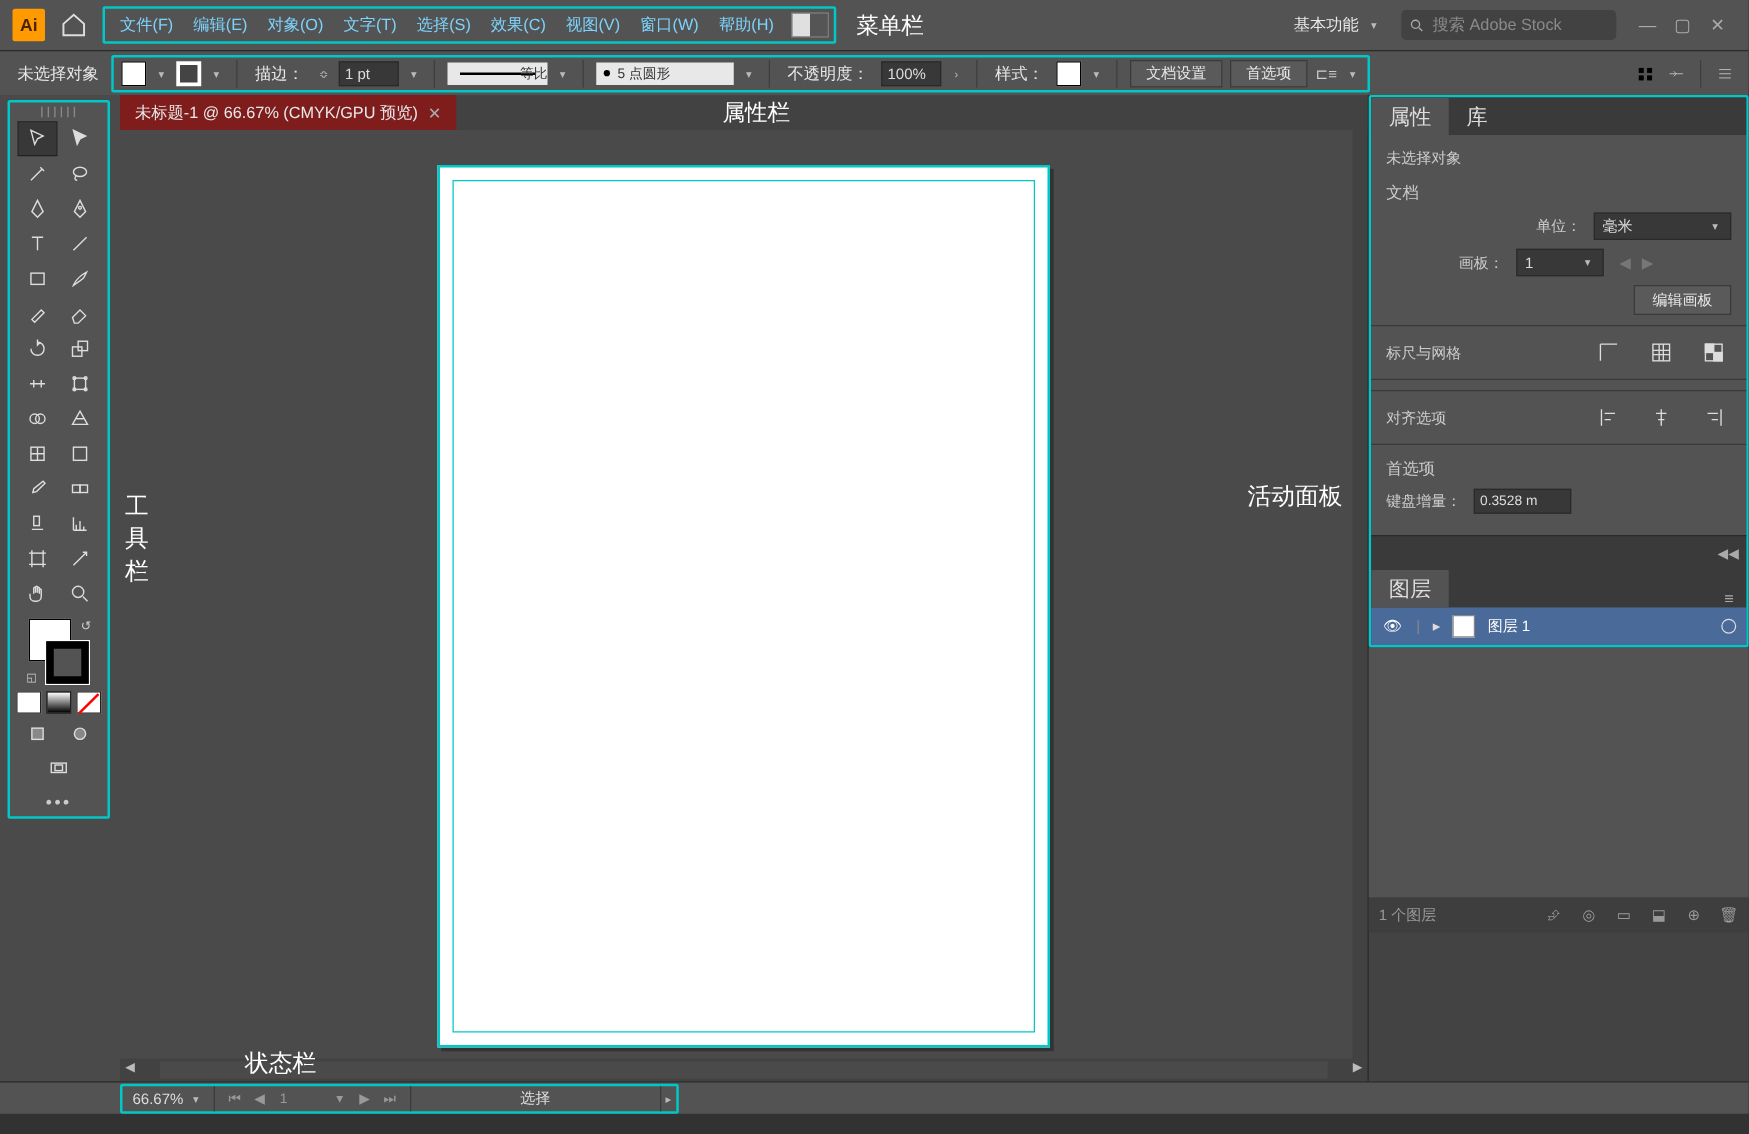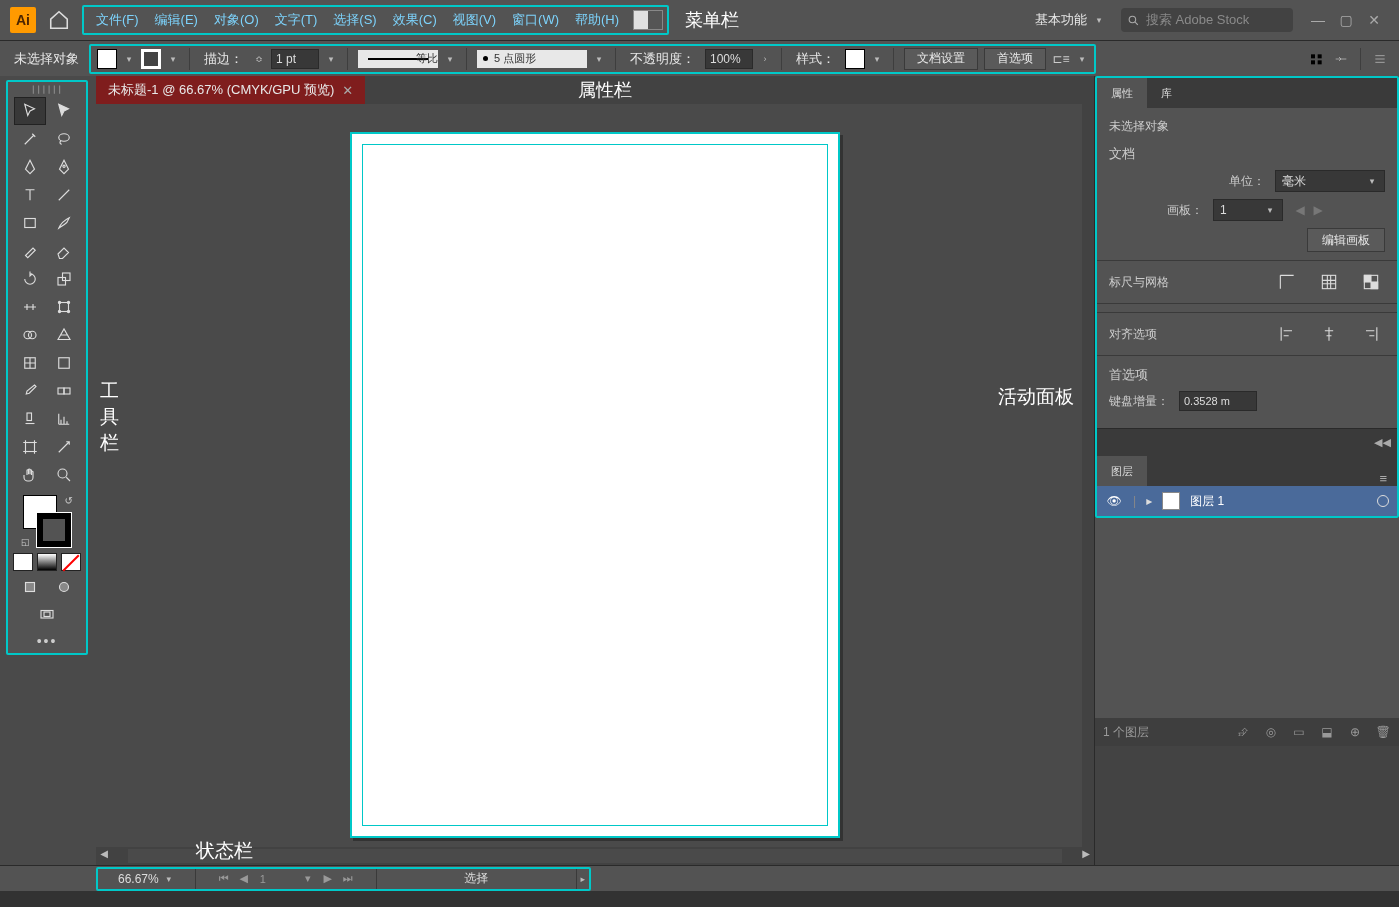--- a/index.html
+++ b/index.html
@@ -65,21 +65,21 @@
 .artboard{width:490px;height:706px;background:#fff;border:2px solid #00c8c8;position:relative;padding:10px;box-shadow:3px 3px 0 rgba(0,0,0,.3)}
 .artboard-inner{width:100%;height:100%;border:1.5px solid #00c8c8}
 .art-labels{position:absolute;top:44%;left:0;right:0;text-align:center;color:#000;font-size:18px;line-height:1.7}
 .hscroll{height:18px;background:#424242;display:flex;align-items:center}
 .hscroll .track{flex:1;height:14px;background:#4a4a4a;position:relative;margin:0 16px}
 .hscroll .arrow{width:16px;height:16px;color:#bbb;text-align:center;font-size:10px}
 
 .panels{width:305px;display:flex;flex-direction:column;background:#434343;border-left:1px solid #2a2a2a}
 .panel-box{border:2px solid #00c8c8;margin:0;border-radius:2px;flex:0 0 auto}
 .ptabs{height:30px;background:#3a3a3a;display:flex;align-items:flex-end}
-.ptab{height:30px;padding:0 14px;display:flex;align-items:center;color:#ddd;font-size:11px;cursor:pointer}
+.ptab{height:30px;padding:0 14px;display:flex;align-items:center;color:#ddd;font-size:17px;cursor:pointer}
 .ptab.active{background:#535353}
 .pmenu{margin-left:auto;padding:0 10px;color:#aaa;cursor:pointer}
 .pbody{background:#535353;padding:10px 12px;font-size:12px;color:#ccc}
 .prow{display:flex;align-items:center;margin:7px 0}
 .prow .lab{white-space:nowrap;margin-right:10px}
 .p-sel{flex:0 0 110px;height:22px;background:#383838;border:1px solid #2a2a2a;display:flex;align-items:center;justify-content:space-between;padding:0 6px;color:#ddd}
 .psec{margin-top:10px;font-size:13px}
 .pgrid{display:flex;gap:14px;margin-left:auto}
 .pic{width:28px;height:26px;display:flex;align-items:center;justify-content:center;color:#ddd}
 .pic svg{width:20px;height:20px;stroke:#ddd;fill:none;stroke-width:1.3}
@@ -90,21 +90,21 @@
 .lrow{height:30px;background:#4a6a9a;display:flex;align-items:center;padding:0 8px;gap:10px;color:#fff;font-size:12px}
 .lrow .eye{width:18px;text-align:center}
 .lrow .thumb{width:18px;height:18px;background:#fff;border:1px solid #888}
 .lrow .ring{width:12px;height:12px;border:1.5px solid #ddd;border-radius:50%;margin-left:auto}
 .layers-space{height:200px;background:#535353}
 .layers-foot{height:28px;background:#3e3e3e;display:flex;align-items:center;padding:0 8px;gap:12px;color:#999;font-size:12px}
 .layers-foot .ic{width:16px;height:16px;display:flex;align-items:center;justify-content:center}
 
 .status{height:26px;background:#535353;display:flex;align-items:center;border-top:1px solid #2a2a2a}
 .stat-box{border:2px solid #00c8c8;height:24px;display:flex;align-items:center;border-radius:2px;margin-left:96px}
-.stat-cell{padding:0 20px;border-right:1px solid #3a3a3a;height:20px;display:flex;align-items:center;gap:4px;font-size:12px;color:#ddd}
+.stat-cell{padding:0 8px;border-right:1px solid #3a3a3a;height:20px;display:flex;align-items:center;gap:4px;font-size:12px;color:#ddd}
 .stat-nav{display:flex;align-items:center}
 .stat-nav span{width:16px;text-align:center;color:#999;font-size:11px}
 .anno-side{position:absolute;color:#fff;font-size:19px;font-weight:500}
 .vbar{width:12px;background:#424242}
 </style>
 </head>
 <body>
 
 <div class="app">
 
@@ -206,21 +206,21 @@
     <div class="icon-sm">
         <svg viewBox="0 0 24 24">
           <path d="M5 7h14M5 12h14M5 17h14" stroke="#ccc"></path>
         </svg>
       </div>
   </div>
 
   <div class="main">
 
     <div class="tools-wrap" style="position:relative">
-      <div class="anno-side" style="top:302px;left:100px">工具栏</div>
+      <div class="anno-side" style="top:316px;left:100px">工具栏</div>
       <div class="tools">
         <div class="toolgrip">┃┃┃┃┃┃</div>
         <div class="trow">
             <div class="tool active">
               <svg viewBox="0 0 24 24">
                 <path d="M5 3l4 15 3-6 6-3z"></path>
               </svg>
             </div>
             <div class="tool">
               <svg viewBox="0 0 24 24">

